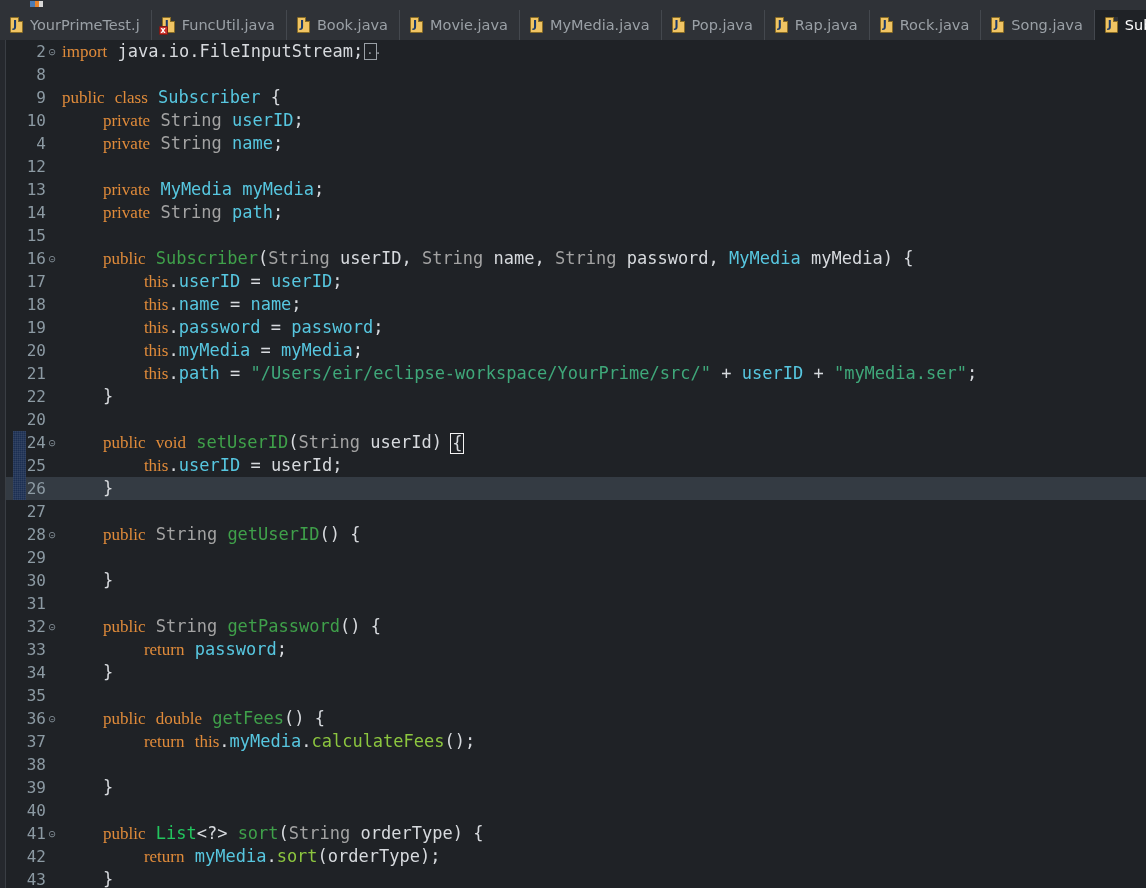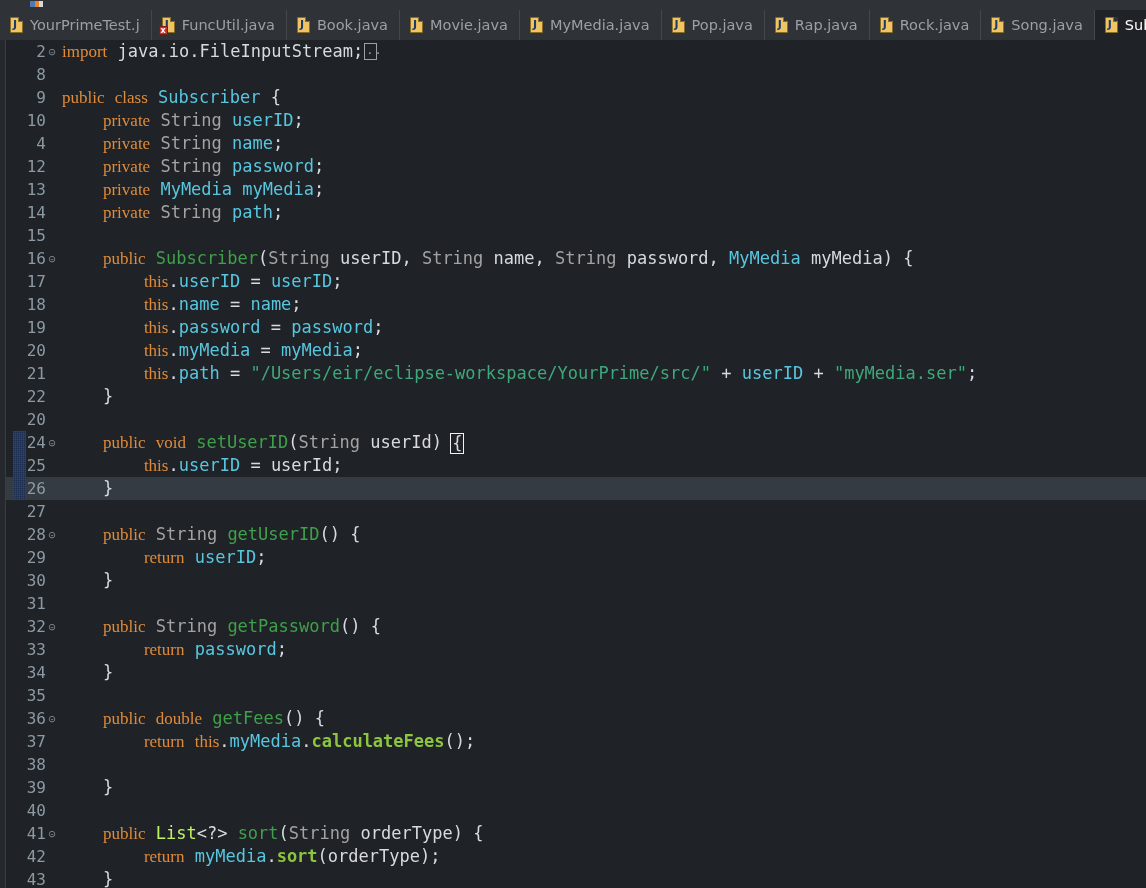--- a/index.html
+++ b/index.html
@@ -195,24 +195,24 @@
   .code-text {
     padding-left: 2px;
     color: #d4d4d4;
     line-height: 23px;
   }
 
   
   .kw    { color: #e08b3a; font-family: Liberation Serif, serif; }        
   .typ   { color: #a3a3a3; }        
   .typ2  { color: #57c7e0; }        
-  .typ3  { color: #bef264; }        
+  .typ3  { color: #22c55e; }        
   .fld   { color: #57c7e0; }        
   .mdecl { color: #3fa04a; }        
-  .mcall { color: #8cc63f; font-weight: bold; }        
+  .mcall { color: #8cc63f; }        
   .str   { color: #3fa87a; }        
   .plain { color: #d7dade; }
 
   
   .bracketbox {
     display: inline-block;
     border: 1px solid #f2f2f2;
     padding: 0 1px;
     margin: 0 -2px;
     line-height: 19px;
@@ -334,38 +334,38 @@
   <div class="editor">
     <div class="markerbar"></div>
     <div class="ruler-and-code">
       <div class="selbar" id="selbar" style="top: 391px; height: 69px;"></div>
       <div class="lines" id="lines">
           <div class="line"><div class="gutter"><span class="num">2</span><span class="fold-marker">⊝</span></div><div class="code-text"><span class="kw">import</span> <span class="plain">java</span><span class="plain">.</span><span class="plain">io</span><span class="plain">.</span><span class="plain">FileInputStream</span><span class="plain">;</span><span class="foldbox"></span></div></div>
           <div class="line"><div class="gutter"><span class="num">8</span><span class="fold-marker empty">⊝</span></div><div class="code-text">&nbsp;</div></div>
           <div class="line"><div class="gutter"><span class="num">9</span><span class="fold-marker empty">⊝</span></div><div class="code-text"><span class="kw">public</span> <span class="kw">class</span> <span class="typ2">Subscriber</span> <span class="plain">{</span></div></div>
           <div class="line"><div class="gutter"><span class="num">10</span><span class="fold-marker empty">⊝</span></div><div class="code-text">    <span class="kw">private</span> <span class="typ">String</span> <span class="fld">userID</span><span class="plain">;</span></div></div>
           <div class="line"><div class="gutter"><span class="num">4</span><span class="fold-marker empty">⊝</span></div><div class="code-text">    <span class="kw">private</span> <span class="typ">String</span> <span class="fld">name</span><span class="plain">;</span></div></div>
-          <div class="line"><div class="gutter"><span class="num">12</span><span class="fold-marker empty">⊝</span></div><div class="code-text">    <span class="kw">private</span> <span class="typ">String</span> <span class="fld">password</span><span class="plain">;</span></div></div>
+          <div class="line"><div class="gutter"><span class="num">12</span><span class="fold-marker empty">⊝</span></div></div>
           <div class="line"><div class="gutter"><span class="num">13</span><span class="fold-marker empty">⊝</span></div><div class="code-text">    <span class="kw">private</span> <span class="typ2">MyMedia</span> <span class="fld">myMedia</span><span class="plain">;</span></div></div>
           <div class="line"><div class="gutter"><span class="num">14</span><span class="fold-marker empty">⊝</span></div><div class="code-text">    <span class="kw">private</span> <span class="typ">String</span> <span class="fld">path</span><span class="plain">;</span></div></div>
           <div class="line"><div class="gutter"><span class="num">15</span><span class="fold-marker empty">⊝</span></div><div class="code-text">&nbsp;</div></div>
           <div class="line"><div class="gutter"><span class="num">16</span><span class="fold-marker">⊝</span></div><div class="code-text">    <span class="kw">public</span> <span class="mdecl">Subscriber</span><span class="plain">(</span><span class="typ">String</span> <span class="plain">userID</span><span class="plain">,</span> <span class="typ">String</span> <span class="plain">name</span><span class="plain">,</span> <span class="typ">String</span> <span class="plain">password</span><span class="plain">,</span> <span class="typ2">MyMedia</span> <span class="plain">myMedia</span><span class="plain">)</span> <span class="plain">{</span></div></div>
           <div class="line"><div class="gutter"><span class="num">17</span><span class="fold-marker empty">⊝</span></div><div class="code-text">        <span class="kw">this</span><span class="plain">.</span><span class="fld">userID</span> <span class="plain">=</span> <span class="fld">userID</span><span class="plain">;</span></div></div>
           <div class="line"><div class="gutter"><span class="num">18</span><span class="fold-marker empty">⊝</span></div><div class="code-text">        <span class="kw">this</span><span class="plain">.</span><span class="fld">name</span> <span class="plain">=</span> <span class="fld">name</span><span class="plain">;</span></div></div>
           <div class="line"><div class="gutter"><span class="num">19</span><span class="fold-marker empty">⊝</span></div><div class="code-text">        <span class="kw">this</span><span class="plain">.</span><span class="fld">password</span> <span class="plain">=</span> <span class="fld">password</span><span class="plain">;</span></div></div>
           <div class="line"><div class="gutter"><span class="num">20</span><span class="fold-marker empty">⊝</span></div><div class="code-text">        <span class="kw">this</span><span class="plain">.</span><span class="fld">myMedia</span> <span class="plain">=</span> <span class="fld">myMedia</span><span class="plain">;</span></div></div>
           <div class="line"><div class="gutter"><span class="num">21</span><span class="fold-marker empty">⊝</span></div><div class="code-text">        <span class="kw">this</span><span class="plain">.</span><span class="fld">path</span> <span class="plain">=</span> <span class="str">"/Users/eir/eclipse-workspace/YourPrime/src/"</span> <span class="plain">+</span> <span class="fld">userID</span> <span class="plain">+</span> <span class="str">"myMedia.ser"</span><span class="plain">;</span></div></div>
           <div class="line"><div class="gutter"><span class="num">22</span><span class="fold-marker empty">⊝</span></div><div class="code-text">    <span class="plain">}</span></div></div>
           <div class="line"><div class="gutter"><span class="num">20</span><span class="fold-marker empty">⊝</span></div><div class="code-text">&nbsp;</div></div>
           <div class="line"><div class="gutter"><span class="num">24</span><span class="fold-marker">⊝</span></div><div class="code-text">    <span class="kw">public</span> <span class="kw">void</span> <span class="mdecl">setUserID</span><span class="plain">(</span><span class="typ">String</span> <span class="plain">userId</span><span class="plain">)</span> <span class="bracketbox plain">{</span></div></div>
           <div class="line"><div class="gutter"><span class="num">25</span><span class="fold-marker empty">⊝</span></div><div class="code-text">        <span class="kw">this</span><span class="plain">.</span><span class="fld">userID</span> <span class="plain">=</span> <span class="plain">userId</span><span class="plain">;</span></div></div>
           <div class="line current"><div class="hl"></div><div class="gutter"><span class="num">26</span><span class="fold-marker empty">⊝</span></div><div class="code-text">    <span class="plain">}</span></div></div>
           <div class="line"><div class="gutter"><span class="num">27</span><span class="fold-marker empty">⊝</span></div><div class="code-text">&nbsp;</div></div>
           <div class="line"><div class="gutter"><span class="num">28</span><span class="fold-marker">⊝</span></div><div class="code-text">    <span class="kw">public</span> <span class="typ">String</span> <span class="mdecl">getUserID</span><span class="plain">()</span> <span class="plain">{</span></div></div>
-          <div class="line"><div class="gutter"><span class="num">29</span><span class="fold-marker empty">⊝</span></div><div class="code-text">        <span class="kw">return</span> <span class="fld">userID</span><span class="plain">;</span></div></div>
+          <div class="line"><div class="gutter"><span class="num">29</span><span class="fold-marker empty">⊝</span></div></div>
           <div class="line"><div class="gutter"><span class="num">30</span><span class="fold-marker empty">⊝</span></div><div class="code-text">    <span class="plain">}</span></div></div>
           <div class="line"><div class="gutter"><span class="num">31</span><span class="fold-marker empty">⊝</span></div><div class="code-text">&nbsp;</div></div>
           <div class="line"><div class="gutter"><span class="num">32</span><span class="fold-marker">⊝</span></div><div class="code-text">    <span class="kw">public</span> <span class="typ">String</span> <span class="mdecl">getPassword</span><span class="plain">()</span> <span class="plain">{</span></div></div>
           <div class="line"><div class="gutter"><span class="num">33</span><span class="fold-marker empty">⊝</span></div><div class="code-text">        <span class="kw">return</span> <span class="fld">password</span><span class="plain">;</span></div></div>
           <div class="line"><div class="gutter"><span class="num">34</span><span class="fold-marker empty">⊝</span></div><div class="code-text">    <span class="plain">}</span></div></div>
           <div class="line"><div class="gutter"><span class="num">35</span><span class="fold-marker empty">⊝</span></div><div class="code-text">&nbsp;</div></div>
           <div class="line"><div class="gutter"><span class="num">36</span><span class="fold-marker">⊝</span></div><div class="code-text">    <span class="kw">public</span> <span class="kw">double</span> <span class="mdecl">getFees</span><span class="plain">()</span> <span class="plain">{</span></div></div>
           <div class="line"><div class="gutter"><span class="num">37</span><span class="fold-marker empty">⊝</span></div><div class="code-text">        <span class="kw">return</span> <span class="kw">this</span><span class="plain">.</span><span class="fld">myMedia</span><span class="plain">.</span><span class="mcall">calculateFees</span><span class="plain">();</span></div></div>
           <div class="line"><div class="gutter"><span class="num">38</span><span class="fold-marker empty">⊝</span></div><div class="code-text">&nbsp;</div></div>
           <div class="line"><div class="gutter"><span class="num">39</span><span class="fold-marker empty">⊝</span></div><div class="code-text">    <span class="plain">}</span></div></div>

